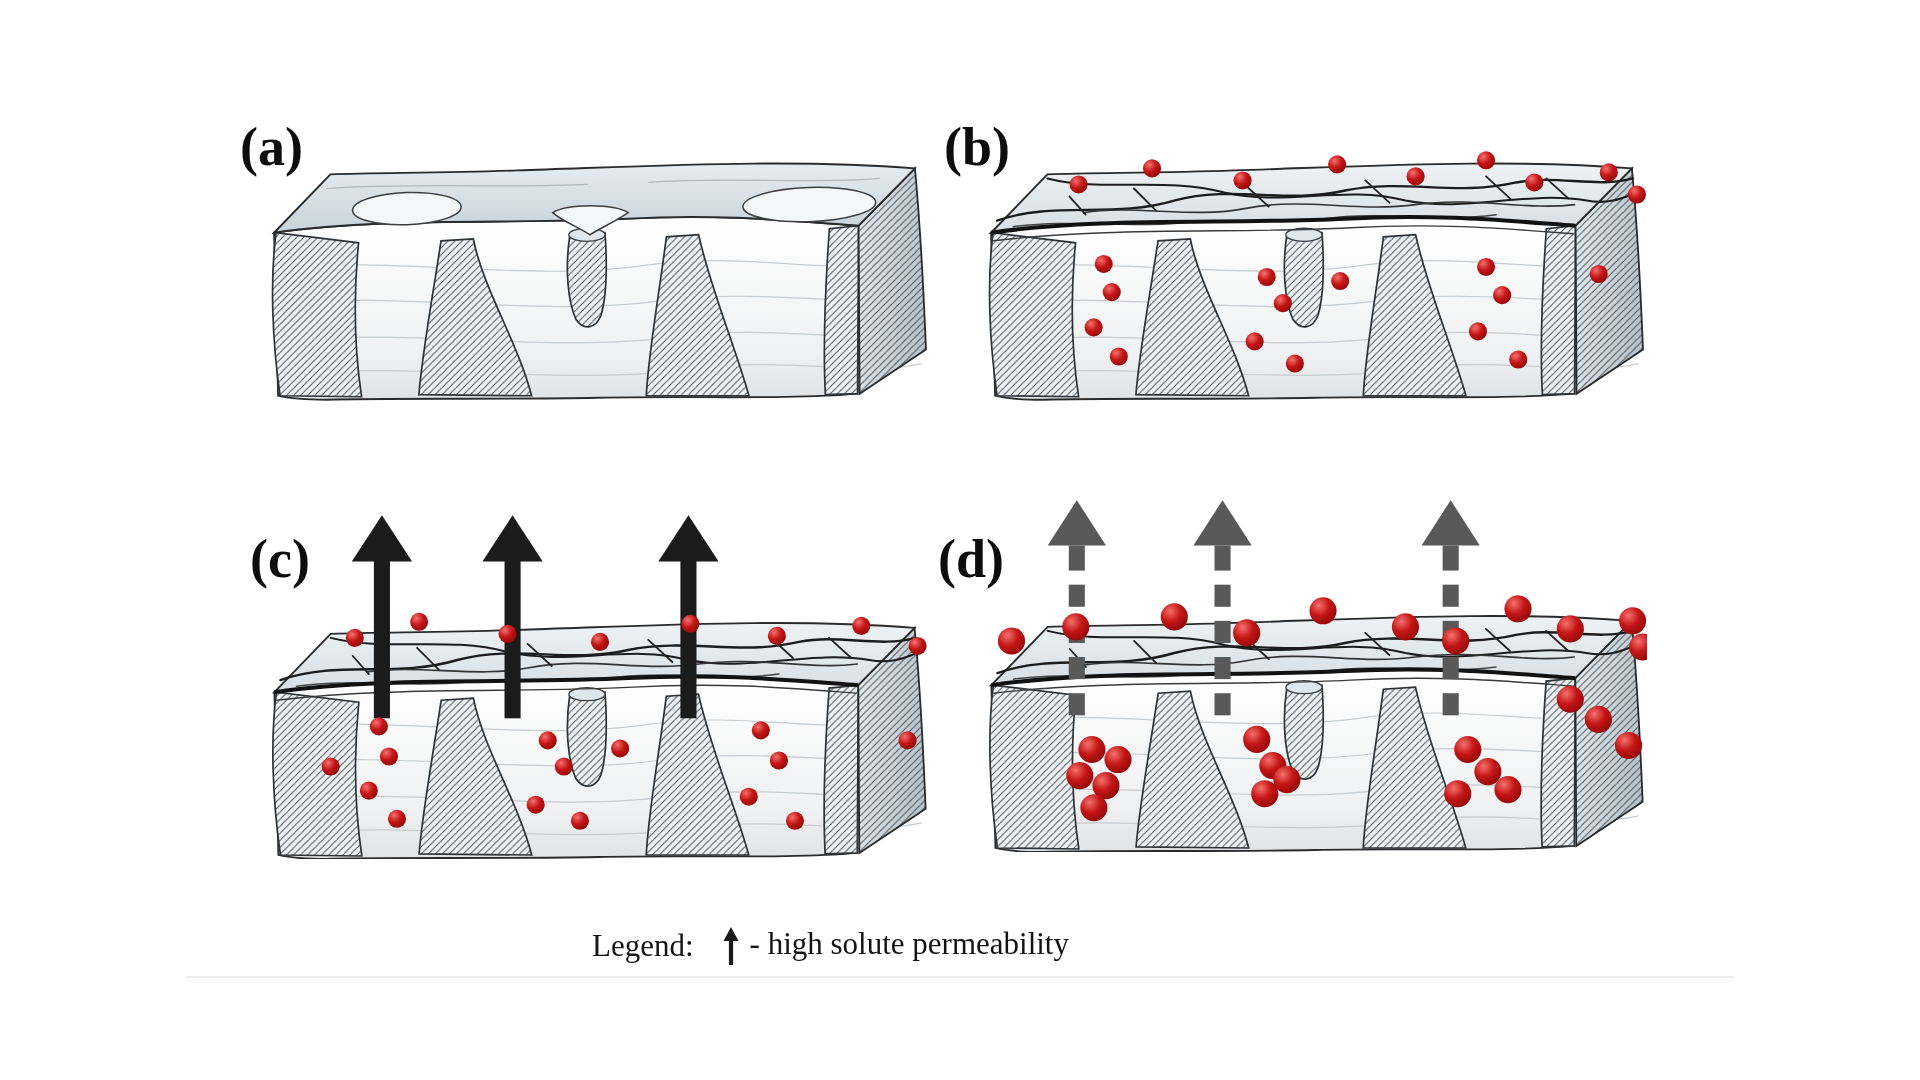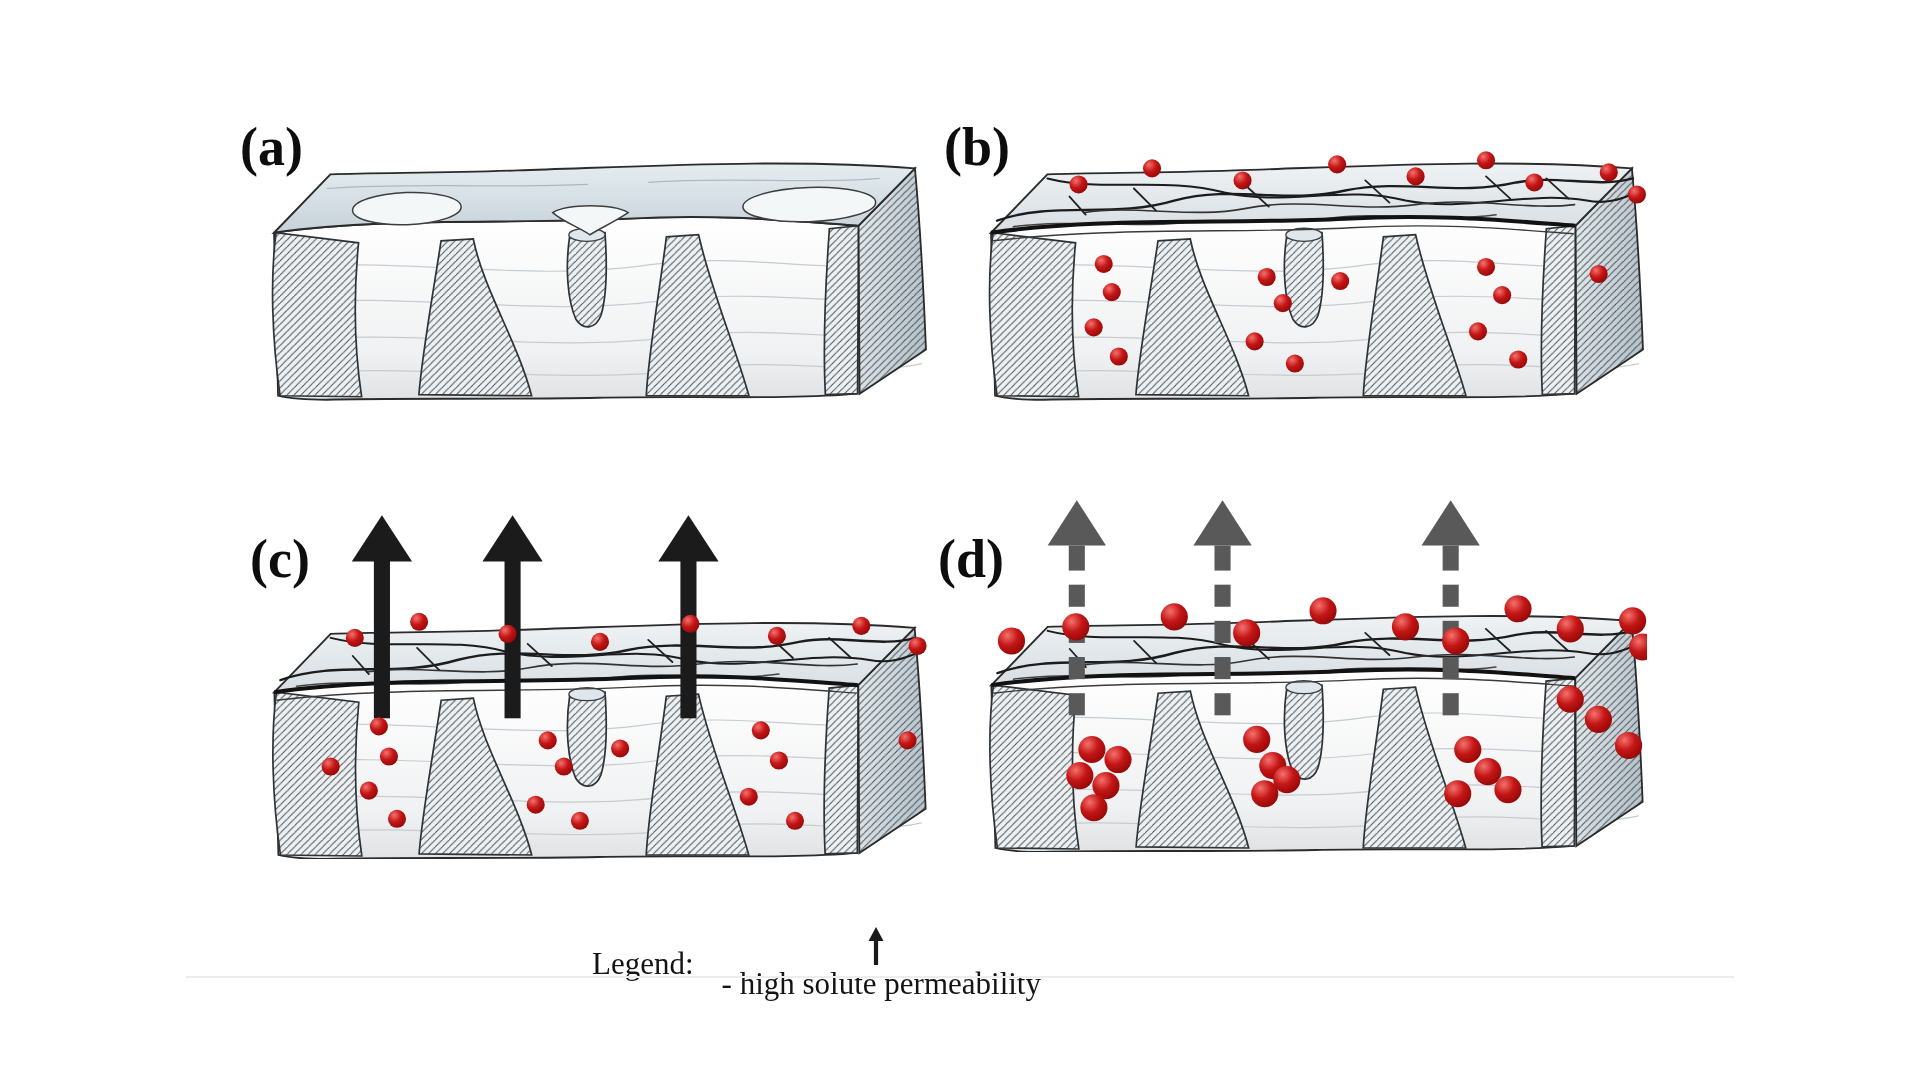--- a/index.html
+++ b/index.html
@@ -3,21 +3,21 @@
 <meta charset="utf-8">
 <style>
   html,body{margin:0;padding:0;background:#ffffff;}
   #canvas{position:relative;width:1920px;height:1080px;background:#ffffff;overflow:hidden;
           font-family:"Liberation Serif","DejaVu Serif",serif;}
   .panel-label{position:absolute;font-weight:bold;font-size:54px;color:#0d0d0d;}
   .svg-host{position:absolute;}
   #legend{position:absolute;left:592px;top:926px;display:flex;align-items:center;
           font-size:31px;color:#141414;white-space:nowrap;}
   .legend-prefix{margin-right:28px;}
-  .legend-item{display:flex;align-items:center;margin-right:38px;flex-direction:column;}
+  .legend-item{display:flex;margin-right:38px;}
   .legend-item svg{margin-right:10px;display:block;}
   #figure-bottom-line{position:absolute;left:186px;top:976px;width:1548px;height:0;
           border-top:2px solid #ededed;}
 </style>
 </head>
 <body>
 
 <div id="canvas">
 
   <div class="panel-label" style="left:240px;top:116px;">(a)</div>

